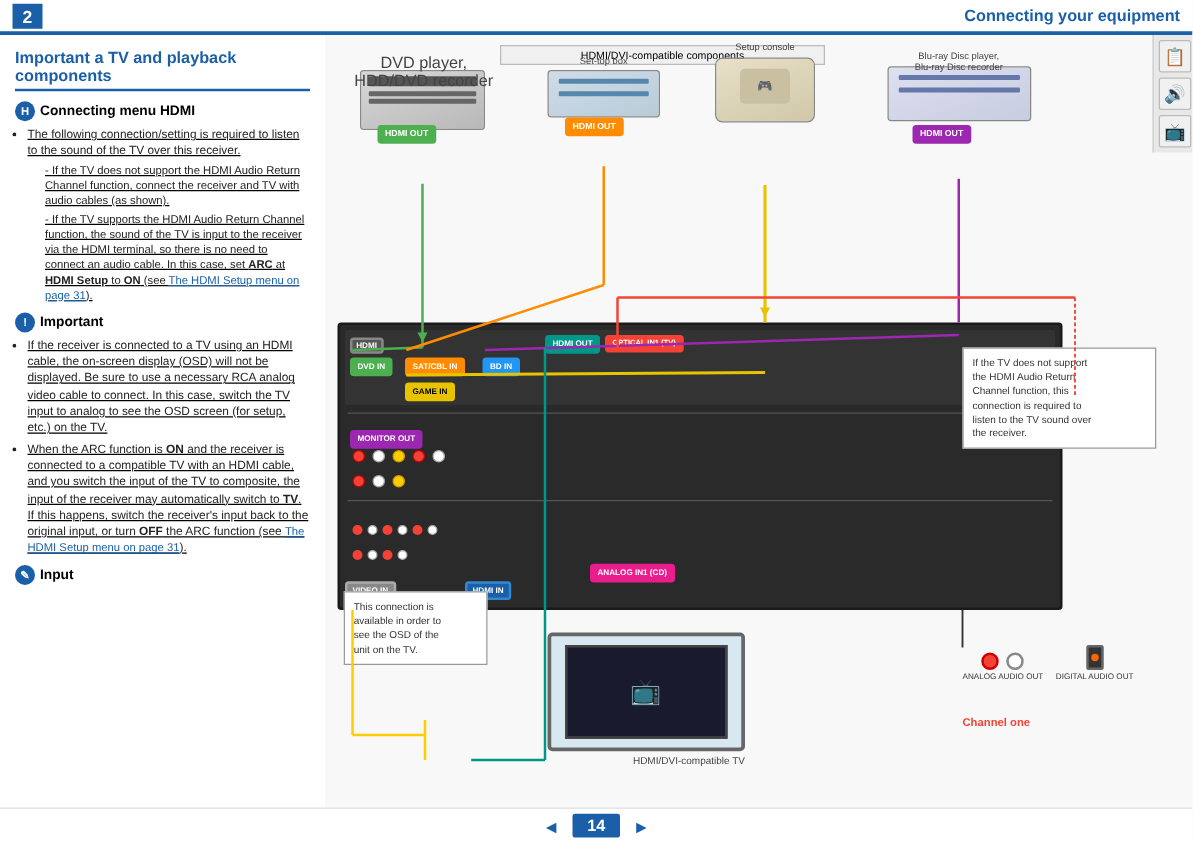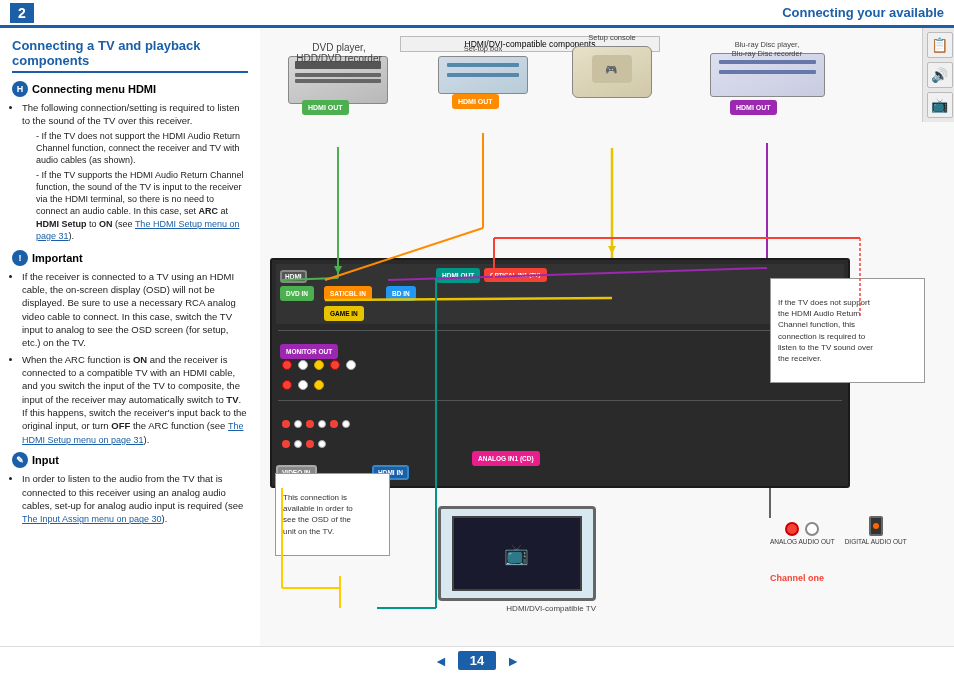--- a/index.html
+++ b/index.html
@@ -77,20 +77,21 @@
     }
     .body-text {
       font-size: 9.5px;
       line-height: 1.4;
       color: #222;
       margin-bottom: 6px;
     }
     .bullet-list {
       padding-left: 10px;
       margin-bottom: 6px;
+      text-decoration: underline;
     }
     .bullet-list li {
       font-size: 9.5px;
       line-height: 1.4;
       color: #222;
       margin-bottom: 3px;
       list-style: disc;
     }
     .sub-bullet-list {
       padding-left: 14px;
@@ -199,21 +200,21 @@
       border-color: #e91e8c;
       background: #e91e8c;
       color: #fff;
     }
 
     
     .callout-box {
       position: absolute;
       background: #fff;
       border: 1px solid #999;
-      padding: 18px 7px;
+      padding: 6px 7px;
       font-size: 8px;
       line-height: 1.4;
       color: #333;
     }
 
     
     .footer {
       position: absolute;
       bottom: 0;
       left: 0;
@@ -275,27 +276,27 @@
       width: 100%;
       height: 100%;
       pointer-events: none;
     }
   </style>
 </head>
 <body>
 
 <div class="header">
   <span class="header-left">2</span>
-  <span class="header-right">Connecting your available</span>
+  <span class="header-right">Connecting your equipment</span>
 </div>
 
 <div class="main">
 
   <div class="left-panel">
-    <div class="section-title">Connecting a TV and playback components</div>
+    <div class="section-title">Important a TV and playback components</div>
 
     <div class="subsection-title">
       <span class="note-icon">H</span>
       <span>Connecting menu HDMI</span>
     </div>
 
 
     <ul class="bullet-list">
       <li>The following connection/setting is required to listen to the sound of the TV over this receiver.
         <ul class="sub-bullet-list">
@@ -314,37 +315,34 @@
         <li>If the receiver is connected to a TV using an HDMI cable, the on-screen display (OSD) will not be displayed. Be sure to use a necessary RCA analog video cable to connect. In this case, switch the TV input to analog to see the OSD screen (for setup, etc.) on the TV.</li>
         <li>When the ARC function is <span class="bold-inline">ON</span> and the receiver is connected to a compatible TV with an HDMI cable, and you switch the input of the TV to composite, the input of the receiver may automatically switch to <span class="bold-inline">TV</span>. If this happens, switch the receiver's input back to the original input, or turn <span class="bold-inline">OFF</span> the ARC function (see <span class="link-text">The HDMI Setup menu on page 31</span>).</li>
       </ul>
     </div>
 
     <div class="note-section">
       <div class="subsection-title">
         <span class="note-icon">✎</span>
         <span>Input</span>
       </div>
-      <ul class="bullet-list">
-        <li>In order to listen to the audio from the TV that is connected to this receiver using an analog audio cables, set-up for analog audio input is required (see <span class="link-text">The Input Assign menu on page 30</span>).</li>
-      </ul>
     </div>
   </div>
 
   <div class="right-panel">
     <div class="diagram">
 
       <div style="position:absolute;top:8px;left:140px;width:260px;border:1px solid #bbb;background:#f0f0f0;text-align:center;font-size:8.5px;padding:2px 4px;">HDMI/DVI-compatible components</div>
 
       <div style="position:absolute;top:28px;left:28px;width:100px;height:48px;background:linear-gradient(160deg,#d8d8d8,#b8b8b8);border:1px solid #888;border-radius:3px;">
         <div style="height:8px;background:#555;margin:4px 6px;border-radius:1px;"></div>
         <div style="height:4px;background:#666;margin:2px 6px;border-radius:1px;"></div>
         <div style="height:4px;background:#666;margin:2px 6px;border-radius:1px;"></div>
       </div>
-      <div style="position:absolute;top:14px;left:20px;width:118px;text-align:center;font-size:10px;color:#444;">DVD player,<br>HDD/DVD recorder</div>
+      <div style="position:absolute;top:14px;left:20px;width:118px;text-align:center;font-size:13px;color:#444;">DVD player,<br>HDD/DVD recorder</div>
 
       <div style="position:absolute;top:28px;left:178px;width:90px;height:38px;background:linear-gradient(160deg,#d0dce8,#b8ccd8);border:1px solid #888;border-radius:3px;">
         <div style="height:4px;background:#5588aa;margin:6px 8px;border-radius:1px;"></div>
         <div style="height:4px;background:#5588aa;margin:2px 8px;border-radius:1px;"></div>
       </div>
       <div style="position:absolute;top:16px;left:178px;width:90px;text-align:center;font-size:7.5px;color:#444;">Set-top box</div>
 
       <div style="position:absolute;top:18px;left:312px;width:80px;height:52px;background:linear-gradient(160deg,#e8e0c8,#d0c8a8);border:1px solid #888;border-radius:6px;">
         <div style="width:40px;height:28px;background:#c8c0a0;border-radius:4px;margin:8px auto;display:flex;align-items:center;justify-content:center;font-size:10px;">🎮</div>
       </div>

